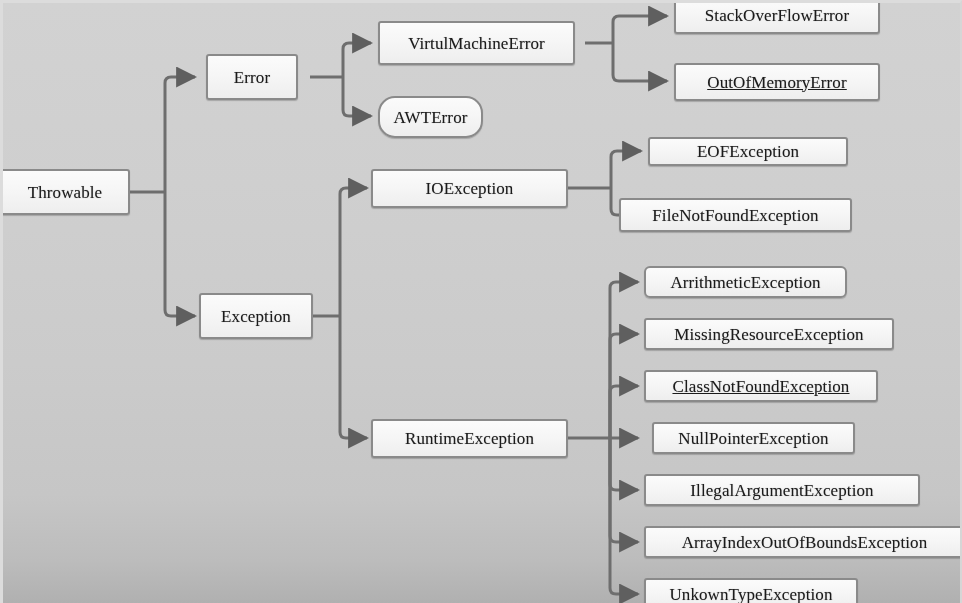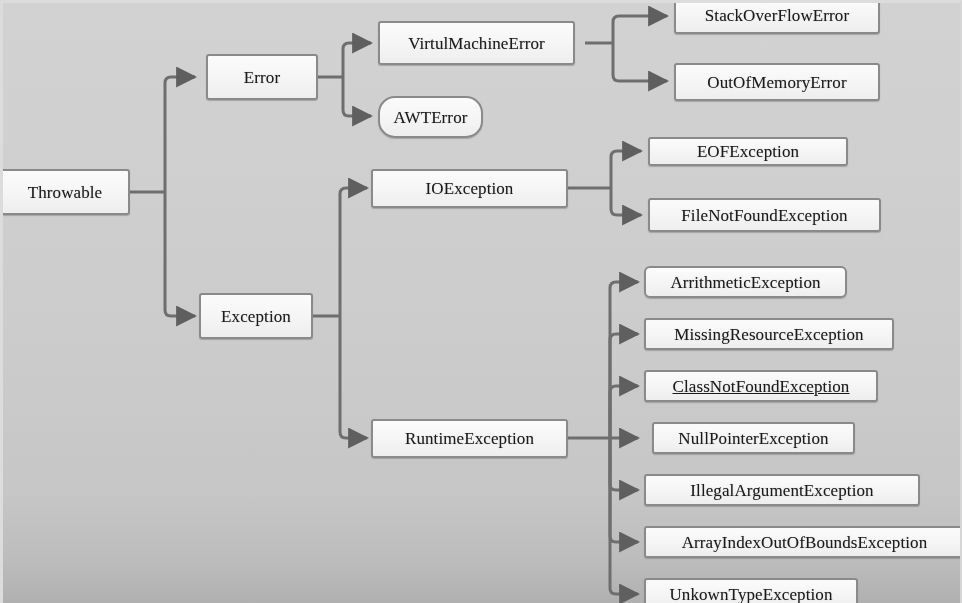--- a/index.html
+++ b/index.html
@@ -90,21 +90,21 @@
       <path d="M 607 435 L 607 481 Q 607 487 613 487 L 635 487" marker-end="url(#arrow)"></path>
       <path d="M 607 435 L 607 533 Q 607 539 613 539 L 635 539" marker-end="url(#arrow)"></path>
       <path d="M 607 435 L 607 585 Q 607 591 613 591 L 635 591" marker-end="url(#arrow)"></path>
     </g>
   </svg>
 
   <div class="node" style="left:-3px; top:166px; width:130px; height:46px;">
     <span>Throwable</span>
   </div>
 
-  <div class="node" style="left:203px; top:51px; width:112px; height:46px;">
+  <div class="node" style="left:203px; top:51px; width:92px; height:46px;">
     <span>Error</span>
   </div>
   <div class="node" style="left:196px; top:290px; width:114px; height:46px;">
     <span>Exception</span>
   </div>
 
   <div class="node" style="left:375px; top:18px; width:197px; height:44px;align-items:center;">
     <span>VirtulMachineError</span>
   </div>
   <div class="node" style="left:375px; top:93px; width:105px; height:42px;border-radius:17px;">
@@ -113,28 +113,28 @@
   <div class="node" style="left:368px; top:166px; width:197px; height:39px;">
     <span>IOException</span>
   </div>
   <div class="node" style="left:368px; top:416px; width:197px; height:39px;">
     <span>RuntimeException</span>
   </div>
 
   <div class="node" style="left:671px; top:-7px; width:206px; height:38px;">
     <span>StackOverFlowError</span>
   </div>
-  <div class="node" style="left:671px; top:60px; width:206px; height:38px;">
+  <div class="node" style="left:671px; top:60px; width:206px; height:38px;text-decoration:underline;">
     <span>OutOfMemoryError</span>
   </div>
 
   <div class="node" style="left:645px; top:134px; width:200px; height:29px;">
     <span>EOFException</span>
   </div>
-  <div class="node" style="left:645px; top:195px; width:233px; height:34px;">
+  <div class="node" style="left:616px; top:195px; width:233px; height:34px;">
     <span>FileNotFoundException</span>
   </div>
 
   <div class="node" style="left:641px; top:263px; width:203px; height:32px;border-radius:6px;">
     <span>ArrithmeticException</span>
   </div>
   <div class="node" style="left:641px; top:315px; width:250px; height:32px;">
     <span>MissingResourceException</span>
   </div>
   <div class="node" style="left:641px; top:367px; width:234px; height:32px;text-decoration:underline;">

